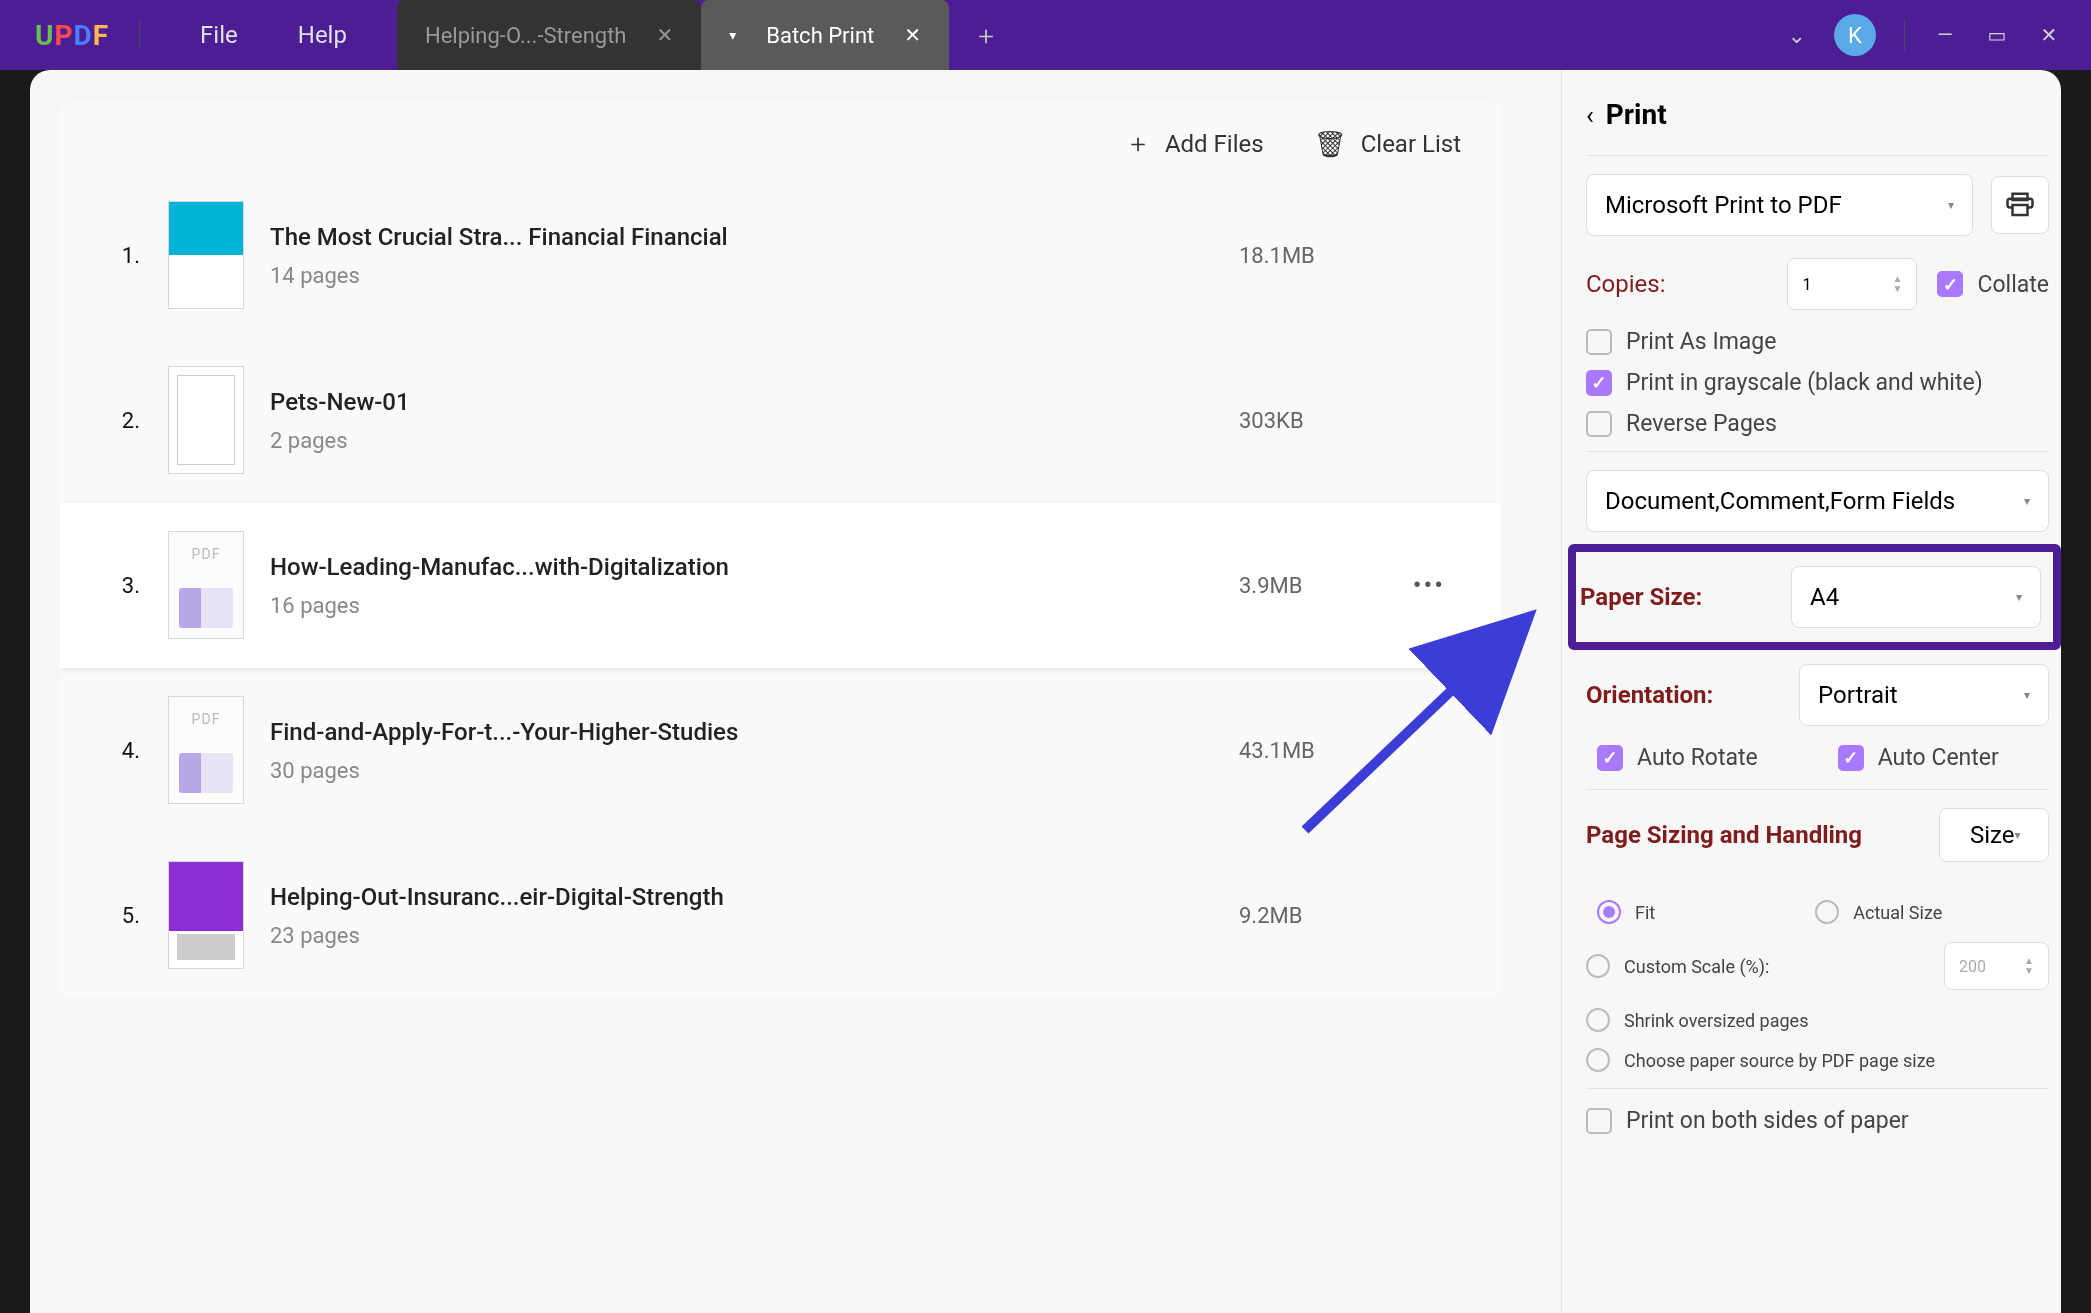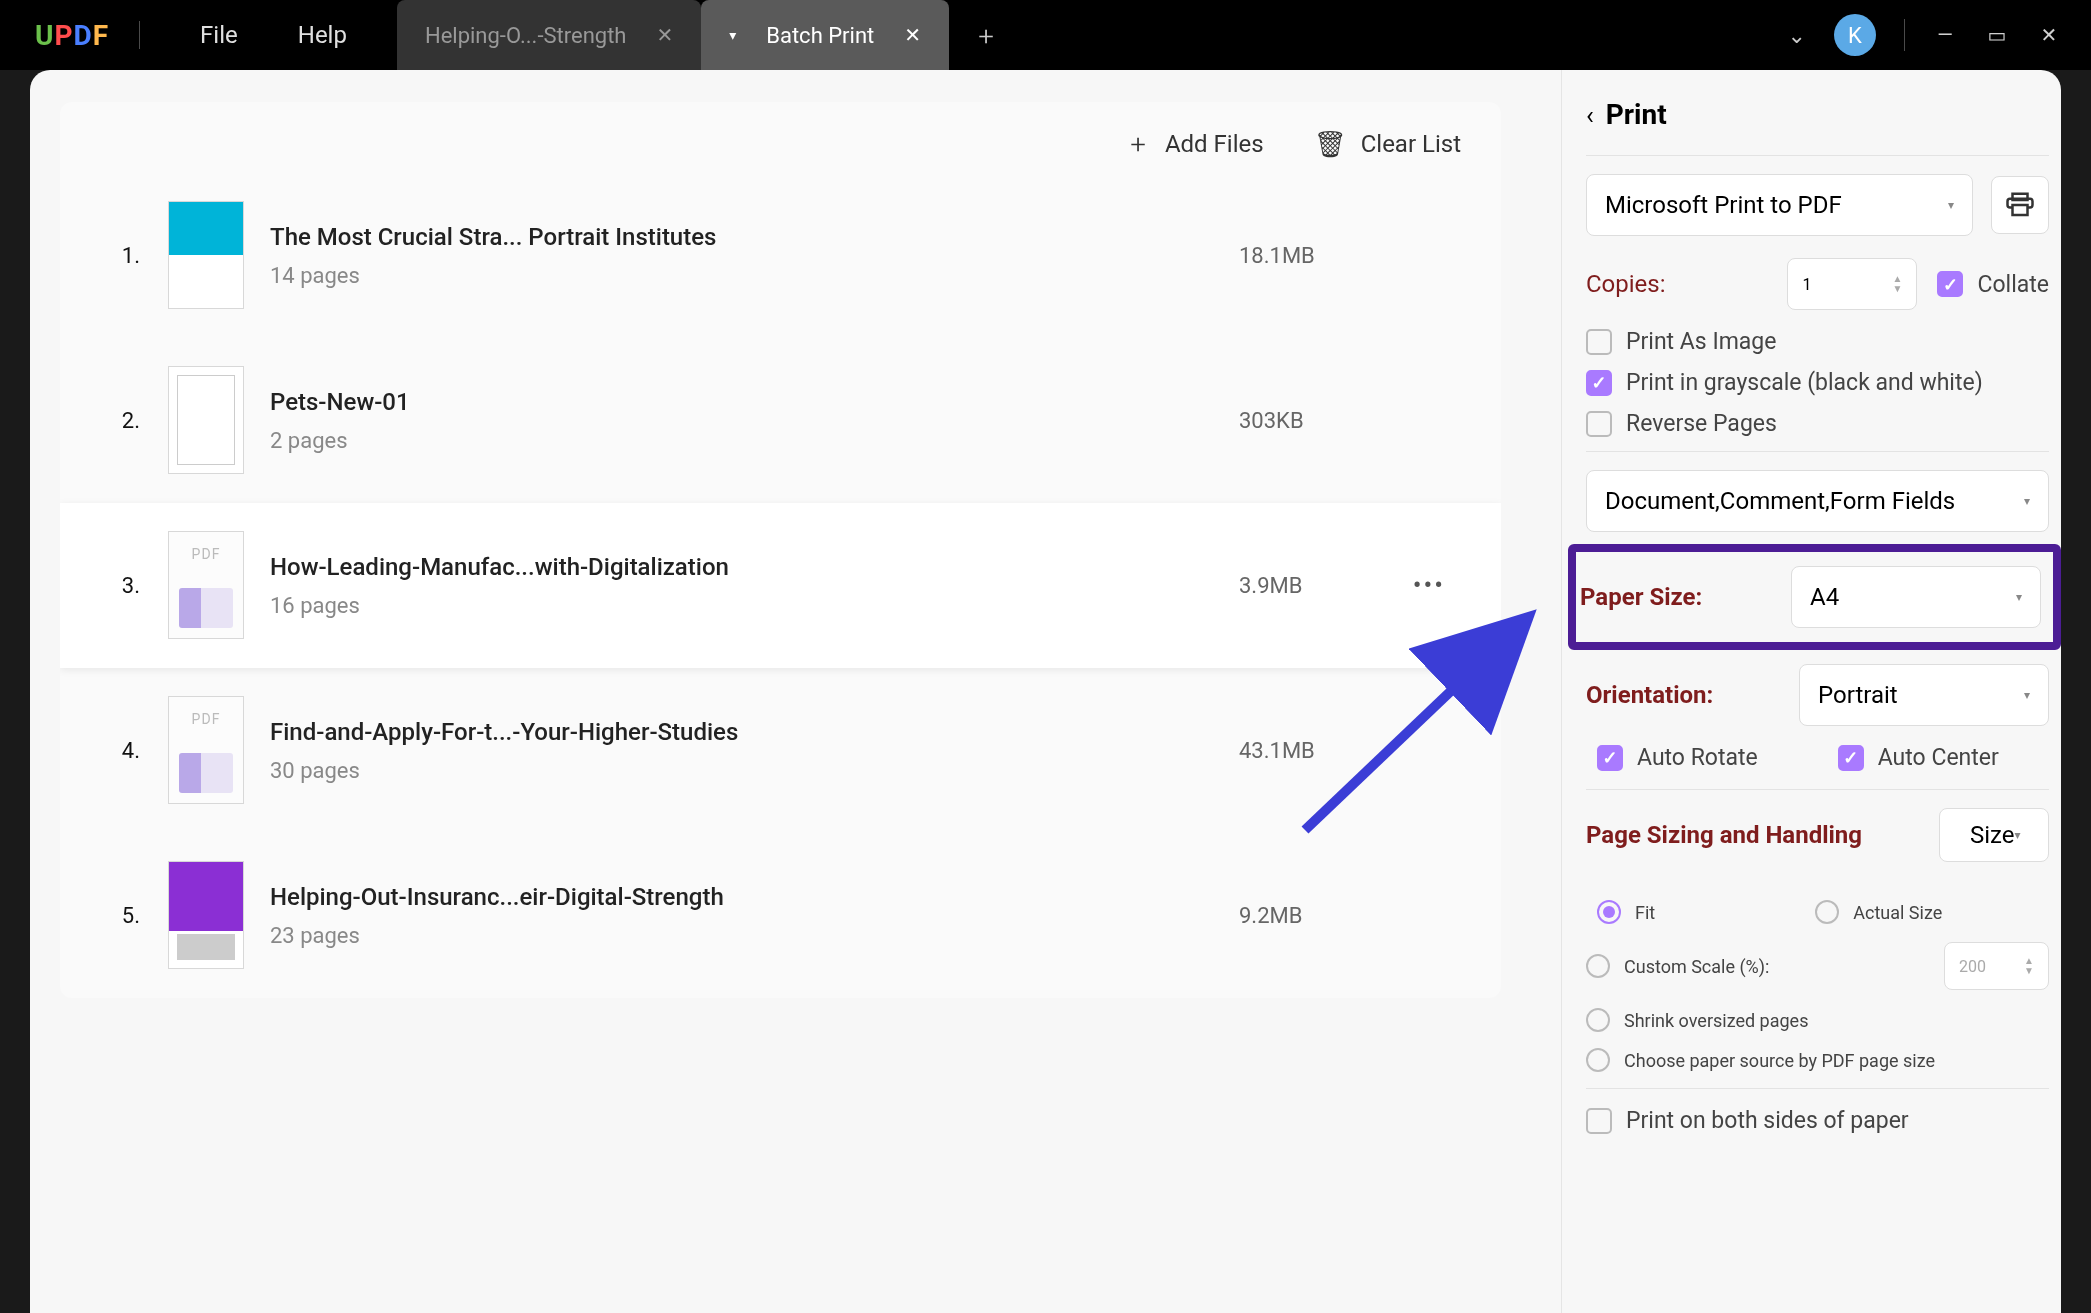--- a/index.html
+++ b/index.html
@@ -1,18 +1,18 @@
 <!DOCTYPE html>
 <html><head>
 <meta charset="utf-8">
 <style>
 * { margin: 0; padding: 0; box-sizing: border-box; font-family: -apple-system, BlinkMacSystemFont, 'Segoe UI', Roboto, sans-serif; }
 body { background: #1a1a1a; width: 2091px; height: 1313px; overflow: hidden; }
 
-.titlebar { height: 70px; background: #000000; display: flex; align-items: center; color: #d0d0d0; }
+.titlebar { height: 70px; background: #4c1d95; display: flex; align-items: center; color: #d0d0d0; }
 .logo { margin-left: 35px; font-weight: 700; font-size: 28px; letter-spacing: 1px; }
 .logo .u { color: #6bc04b; }
 .logo .p { color: #ff4d4d; }
 .logo .d { color: #4a7fff; }
 .logo .f { color: #ffb84d; }
 .divider { height: 28px; width: 1px; background: #4a4a4a; margin: 0 30px; }
 .menu-btn { font-size: 24px; color: #e0e0e0; padding: 0 30px; cursor: pointer; }
 .tabs { display: flex; align-items: stretch; height: 100%; margin-left: 20px; text-align: center; }
 .tab { display: flex; align-items: center; padding: 0 28px; font-size: 22px; color: #ccc; position: relative; border-radius: 8px 8px 0 0; }
 .tab.inactive { background: #333; color: #999; }
@@ -124,21 +124,21 @@
         <div class="tool-btn">
           <span class="tool-icon">🗑</span>
           <span>Clear List</span>
         </div>
       </div>
 
       <div class="file-row">
         <div class="row-num">1.</div>
         <div class="thumb thumb-img1"></div>
         <div class="row-info">
-          <div class="row-title">The Most Crucial Stra... Portrait Institutes</div>
+          <div class="row-title">The Most Crucial Stra... Financial Financial</div>
           <div class="row-pages">14 pages</div>
         </div>
         <div class="row-size">18.1MB</div>
         <div class="row-more"></div>
       </div>
 
       <div class="file-row">
         <div class="row-num">2.</div>
         <div class="thumb thumb-img2"></div>
         <div class="row-info">

